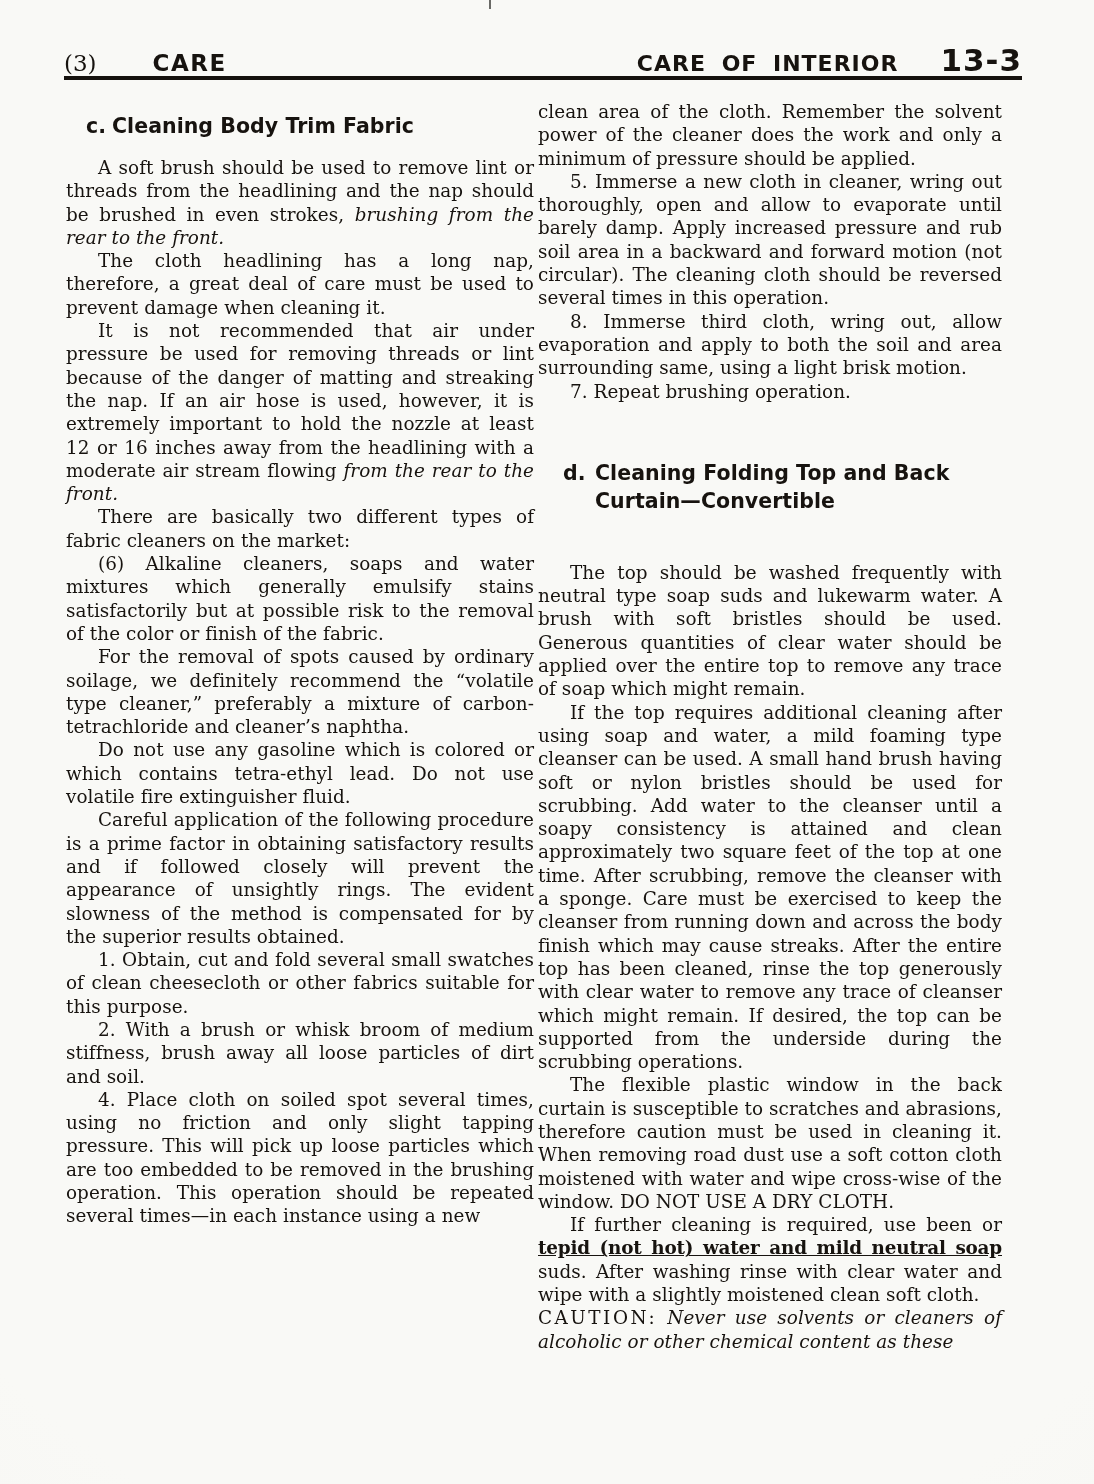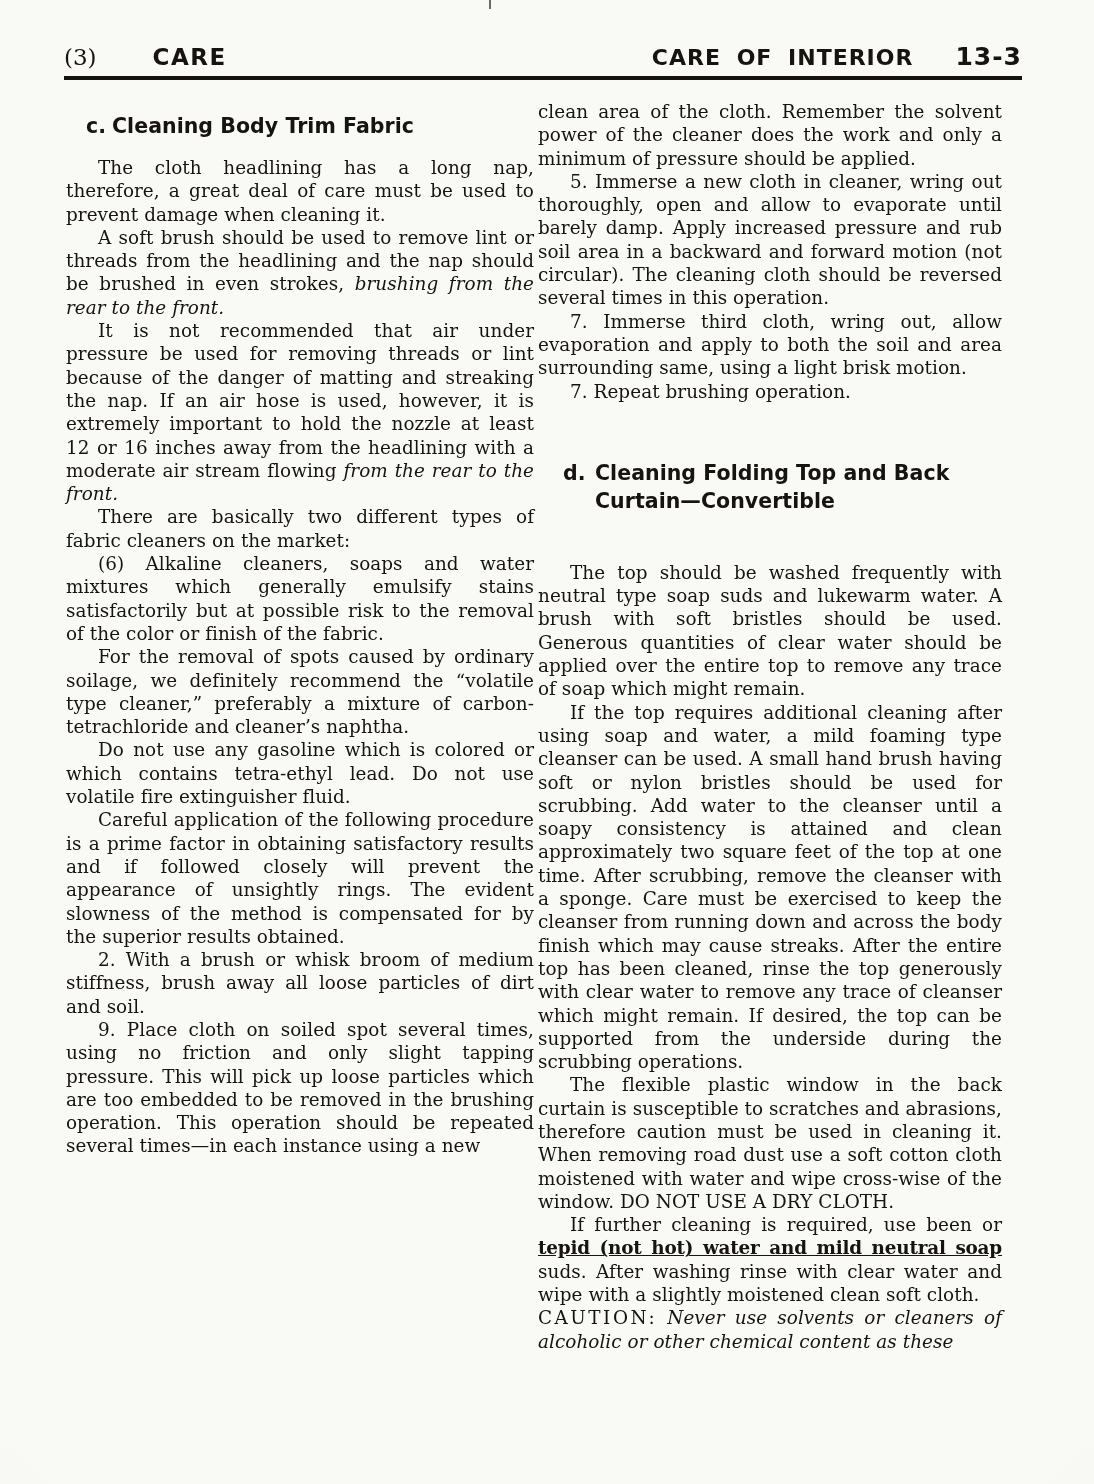--- a/index.html
+++ b/index.html
@@ -22,21 +22,21 @@
     font-family:"DejaVu Sans", sans-serif;font-weight:bold;
     font-size:23px;letter-spacing:1.5px;margin-left:56px;
   }
   .h-spacer{flex:1;}
   .h-care{
     font-family:"DejaVu Sans", sans-serif;font-weight:bold;
     font-size:22px;letter-spacing:1px;word-spacing:7px;
   }
   .h-page{
     font-family:"DejaVu Sans", sans-serif;font-weight:bold;
-    font-size:25px;letter-spacing:1px;margin-left:42px;
+    font-size:31px;letter-spacing:1px;margin-left:42px;
   }
   .rule{
     position:absolute;left:64px;top:76px;width:958px;height:4px;
     background:#16120e;
   }
   .artifact{position:absolute;left:489px;top:0;width:2px;height:9px;background:#6a6a66;}
 
   
   .col{
     position:absolute;
@@ -84,36 +84,37 @@
     <span class="h-care">CARE OF INTERIOR</span>
     <span class="h-page">13-3</span>
   </div>
   <div class="rule"></div>
 
   <div class="col col-left">
     <p class="sec-head head-c">
       <span class="pfx">c.</span>
       <span>Cleaning Body Trim Fabric</span>
     </p>
+    <p class="par"><span>A soft brush should be used to remove lint or threads from the headlining and the nap should be brushed in even strokes, </span><span class="it">brushing from the rear to the front.</span></p>
     <p class="par"><span>The cloth headlining has a long nap, therefore, a great deal of care must be used to prevent damage when cleaning it.</span></p>
-    <p class="par"><span>A soft brush should be used to remove lint or threads from the headlining and the nap should be brushed in even strokes, </span><span class="it">brushing from the rear to the front.</span></p>
     <p class="par"><span>It is not recommended that air under pressure be used for removing threads or lint because of the danger of matting and streaking the nap. If an air hose is used, however, it is extremely important to hold the nozzle at least 12 or 16 inches away from the headlining with a moderate air stream flowing </span><span class="it">from the rear to the front.</span></p>
     <p class="par"><span>There are basically two different types of fabric cleaners on the market:</span></p>
     <p class="par"><span>(6) Alkaline cleaners, soaps and water mixtures which generally emulsify stains satisfactorily but at possible risk to the removal of the color or finish of the fabric.</span></p>
     <p class="par"><span>For the removal of spots caused by ordinary soilage, we definitely recommend the “volatile type cleaner,” preferably a mixture of carbon-tetrachloride and cleaner’s naphtha.</span></p>
     <p class="par"><span>Do not use any gasoline which is colored or which contains tetra-ethyl lead. Do not use volatile fire extinguisher fluid.</span></p>
     <p class="par"><span>Careful application of the following procedure is a prime factor in obtaining satisfactory results and if followed closely will prevent the appearance of unsightly rings. The evident slowness of the method is compensated for by the superior results obtained.</span></p>
+    <p class="par"><span>1. Obtain, cut and fold several small swatches of clean cheesecloth or other fabrics suitable for this purpose.</span></p>
     <p class="par"><span>2. With a brush or whisk broom of medium stiffness, brush away all loose particles of dirt and soil.</span></p>
-    <p class="par"><span>9. Place cloth on soiled spot several times, using no friction and only slight tapping pressure. This will pick up loose particles which are too embedded to be removed in the brushing operation. This operation should be repeated several times—in each instance using a new</span></p>
+    <p class="par"><span>4. Place cloth on soiled spot several times, using no friction and only slight tapping pressure. This will pick up loose particles which are too embedded to be removed in the brushing operation. This operation should be repeated several times—in each instance using a new</span></p>
   </div>
 
   <div class="col col-right">
     <p class="par noindent"><span>clean area of the cloth. Remember the solvent power of the cleaner does the work and only a minimum of pressure should be applied.</span></p>
     <p class="par"><span>5. Immerse a new cloth in cleaner, wring out thoroughly, open and allow to evaporate until barely damp. Apply increased pressure and rub soil area in a backward and forward motion (not circular). The cleaning cloth should be reversed several times in this operation.</span></p>
-    <p class="par"><span>7. Immerse third cloth, wring out, allow evaporation and apply to both the soil and area surrounding same, using a light brisk motion.</span></p>
+    <p class="par"><span>8. Immerse third cloth, wring out, allow evaporation and apply to both the soil and area surrounding same, using a light brisk motion.</span></p>
     <p class="par"><span>7. Repeat brushing operation.</span></p>
 
     <p class="sec-head head-d">
       <span class="pfx">d.</span>
       <span>Cleaning Folding Top and Back</span><br>
       <span>Curtain—Convertible</span>
     </p>
 
     <p class="par"><span>The top should be washed frequently with neutral type soap suds and lukewarm water. A brush with soft bristles should be used. Generous quantities of clear water should be applied over the entire top to remove any trace of soap which might remain.</span></p>
     <p class="par"><span>If the top requires additional cleaning after using soap and water, a mild foaming type cleanser can be used. A small hand brush having soft or nylon bristles should be used for scrubbing. Add water to the cleanser until a soapy consistency is attained and clean approximately two square feet of the top at one time. After scrubbing, remove the cleanser with a sponge. Care must be exercised to keep the cleanser from running down and across the body finish which may cause streaks. After the entire top has been cleaned, rinse the top generously with clear water to remove any trace of cleanser which might remain. If desired, the top can be supported from the underside during the scrubbing operations.</span></p>

